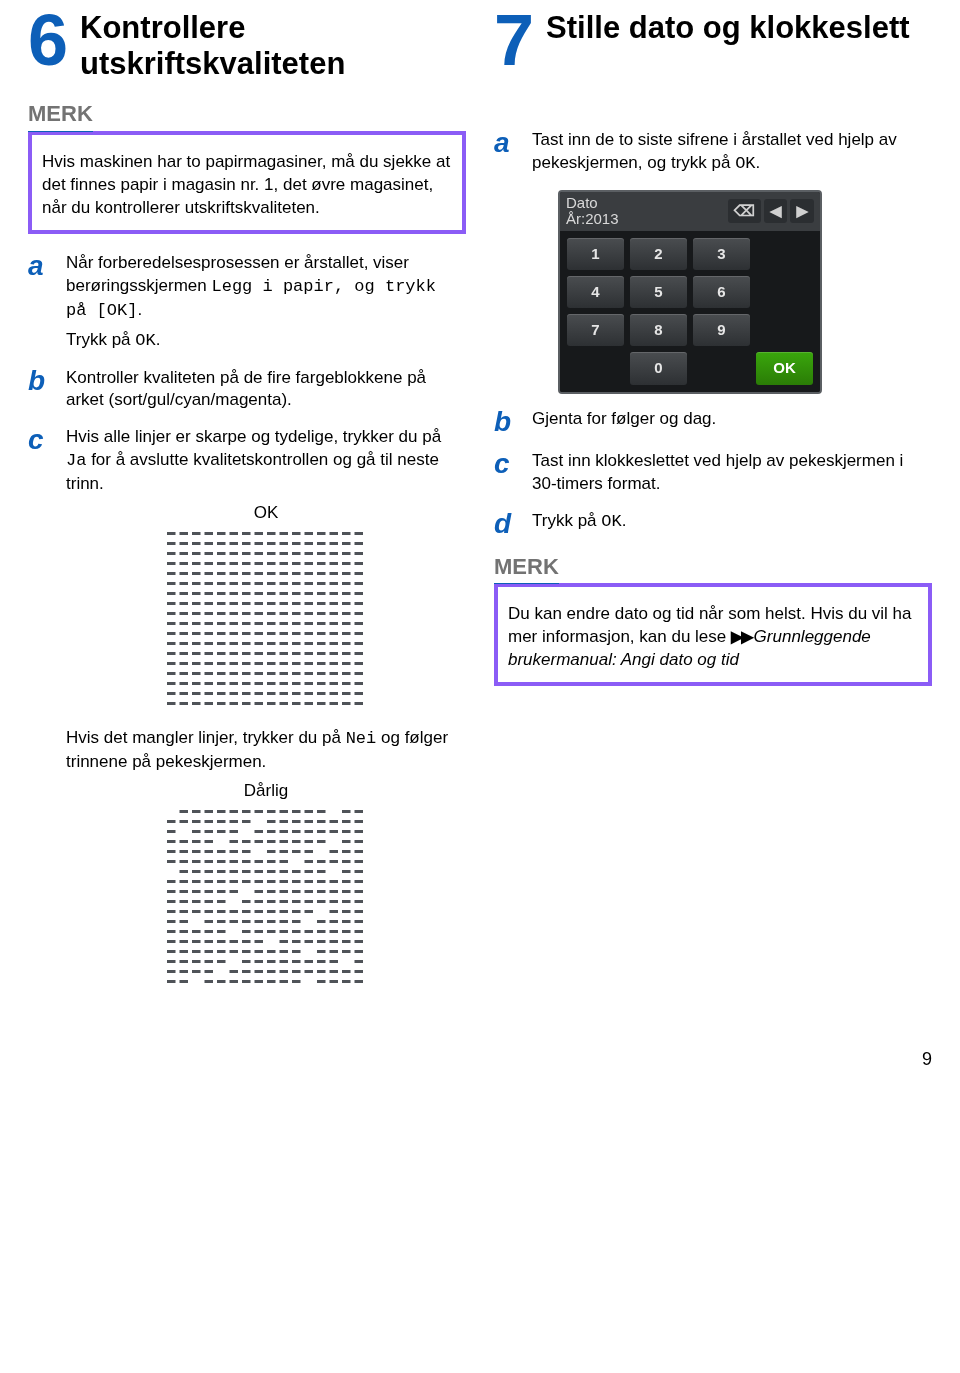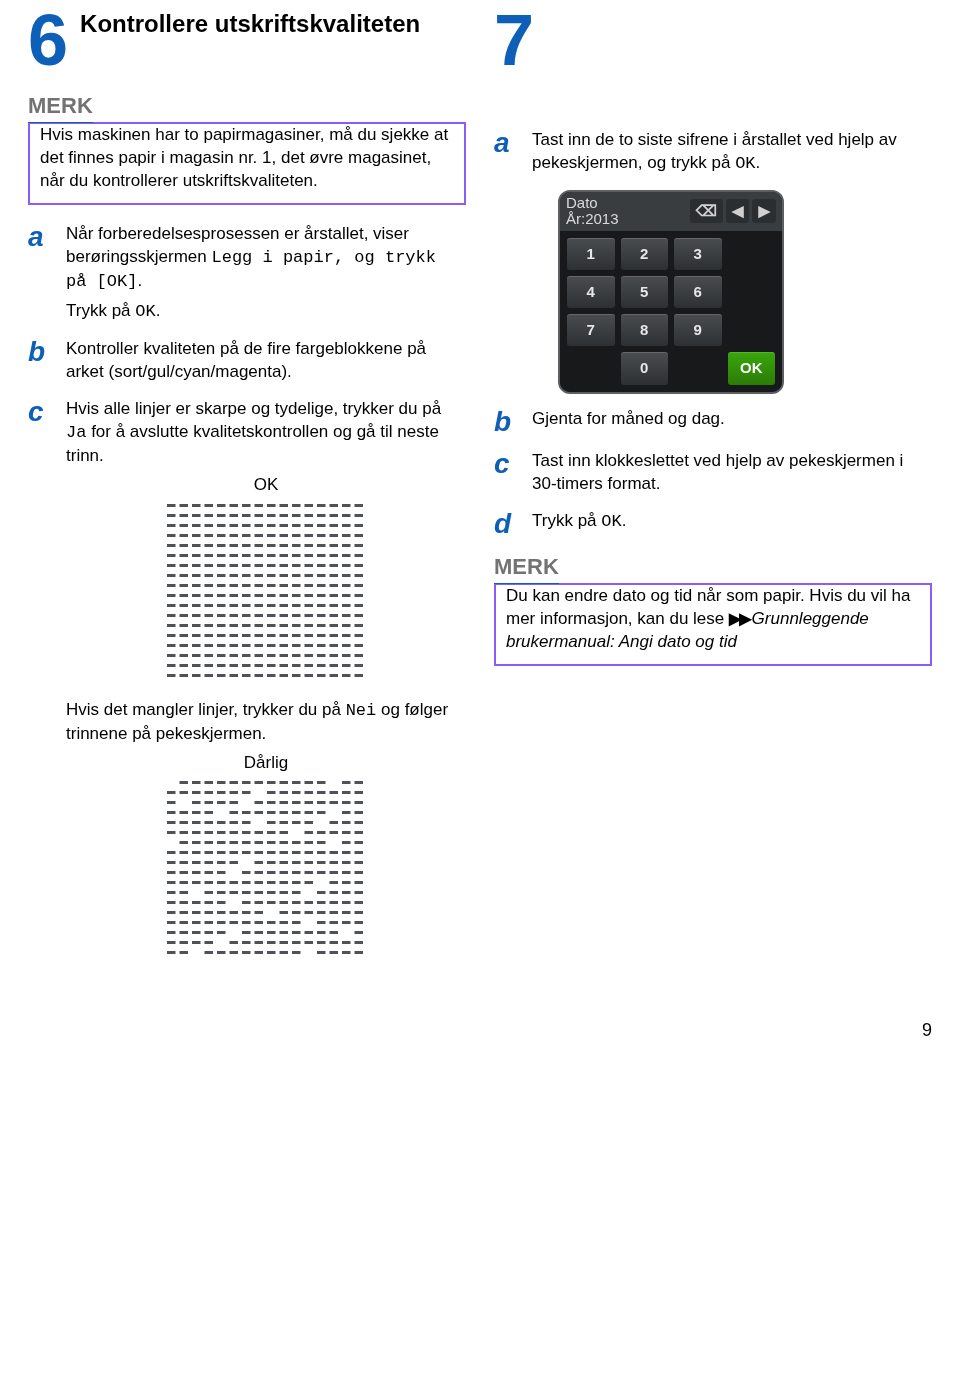--- a/index.html
+++ b/index.html
@@ -19,37 +19,37 @@
   .big-num {
     font-family: Arial, Helvetica, sans-serif;
     font-weight: 900;
     font-size: 72px;
     line-height: 0.9;
     color: #0d5fb8;
     letter-spacing: -2px;
   }
   .step-title {
     font-weight: 700;
-    font-size: 24px;
+    font-size: 31px;
     line-height: 1.15;
     padding-top: 2px;
   }
   .merk-block { margin: 10px 0 18px 0; }
   .merk-label {
     font-weight: 700;
     font-size: 22px;
     color: #737373;
     display: inline-block;
     padding-bottom: 2px;
     border-bottom: 1px solid #0d5fb8;
     margin-bottom: -1px;
   }
   .merk-box {
-    border: 2px solid #8b5cf6;
-    padding: 0 10px 10px 10px;
+    border: 4px solid #8b5cf6;
+    padding: 16px 10px 10px 10px;
   }
   .merk-box .ref { font-style: italic; }
   .bullet-row { display: flex; gap: 14px; margin: 10px 0 14px 0; }
   .bullet-letter {
     font-family: Arial, Helvetica, sans-serif;
     font-weight: 900;
     font-size: 28px;
     color: #0d5fb8;
     line-height: 1;
     min-width: 24px;
@@ -60,25 +60,25 @@
   .centered {
     text-align: center;
     margin: 6px 0 4px 0;
   }
   .sample-block {
     width: 200px;
     margin: 4px auto 18px auto;
   }
   .sample-block svg { display: block; }
   .touchscreen {
-    width: 226px;
+    width: 264px;
     margin: 10px auto 14px 0;
     margin-left: 64px;
     border: 2px solid #5b5f63;
-    border-radius: 12px;
+    border-radius: 4px;
     background: #1f2225;
     padding: 0;
     overflow: hidden;
     font-size: 15px;
   }
   .ts-top {
     background: #3a3d40;
     color: #d9d9d9;
     display: flex;
     justify-content: space-between;
@@ -742,20 +742,21 @@
               </g>
           </svg>
         </div>
       </div>
     </div>
   </div>
 
   <div class="col">
     <div class="step-header">
       <div class="big-num">7</div>
+      <div class="step-title">Stille dato og klokkeslett</div>
     </div>
 
     <div style="height:28px"></div>
 
 
     <div class="bullet-row">
       <div class="bullet-letter">a</div>
       <div class="bullet-body">
         <span>Tast inn de to siste sifrene i årstallet ved hjelp av pekeskjermen, og trykk på </span><span class="mono">OK</span><span>.</span>
       </div>
@@ -790,42 +791,42 @@
         <div class="ts-key">0</div>
         <div class="ts-key ts-blank"></div>
         <div class="ts-key ts-ok">OK</div>
       </div>
     </div>
 
 
     <div class="bullet-row">
       <div class="bullet-letter">b</div>
       <div class="bullet-body">
-        <span>Gjenta for måned og dag.</span>
+        <span>Gjenta for følger og dag.</span>
       </div>
     </div>
 
     <div class="bullet-row">
       <div class="bullet-letter">c</div>
       <div class="bullet-body">
         <span>Tast inn klokkeslettet ved hjelp av pekeskjermen i 30-timers format.</span>
       </div>
     </div>
 
     <div class="bullet-row">
       <div class="bullet-letter">d</div>
       <div class="bullet-body">
         <span>Trykk på </span><span class="mono">OK</span><span>.</span>
       </div>
     </div>
 
     <div class="merk-block">
       <span class="merk-label">MERK</span>
       <div class="merk-box">
-        <span>Du kan endre dato og tid når som papir. Hvis du vil ha mer informasjon, kan du lese </span>
+        <span>Du kan endre dato og tid når som helst. Hvis du vil ha mer informasjon, kan du lese </span>
         <span class="prearr">▶▶</span><span class="ref">Grunnleggende brukermanual: Angi dato og tid</span>
       </div>
     </div>
 
   </div>
 </div>
 
 <div class="pagefoot">9</div>
 
 </body></html>

